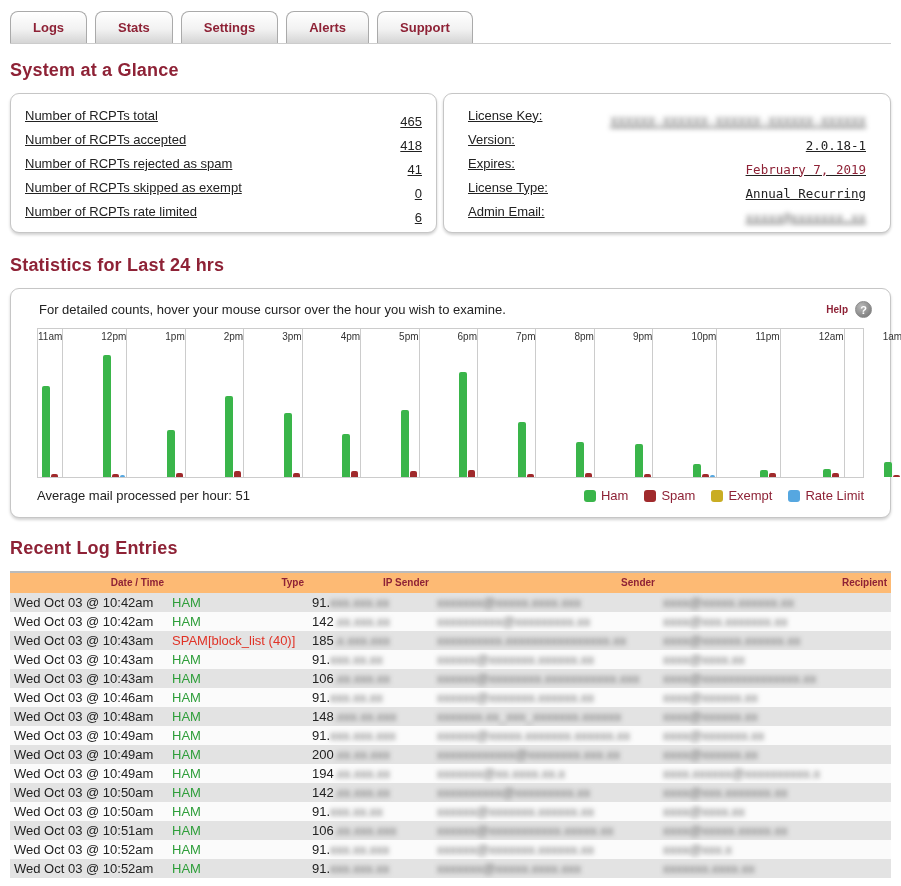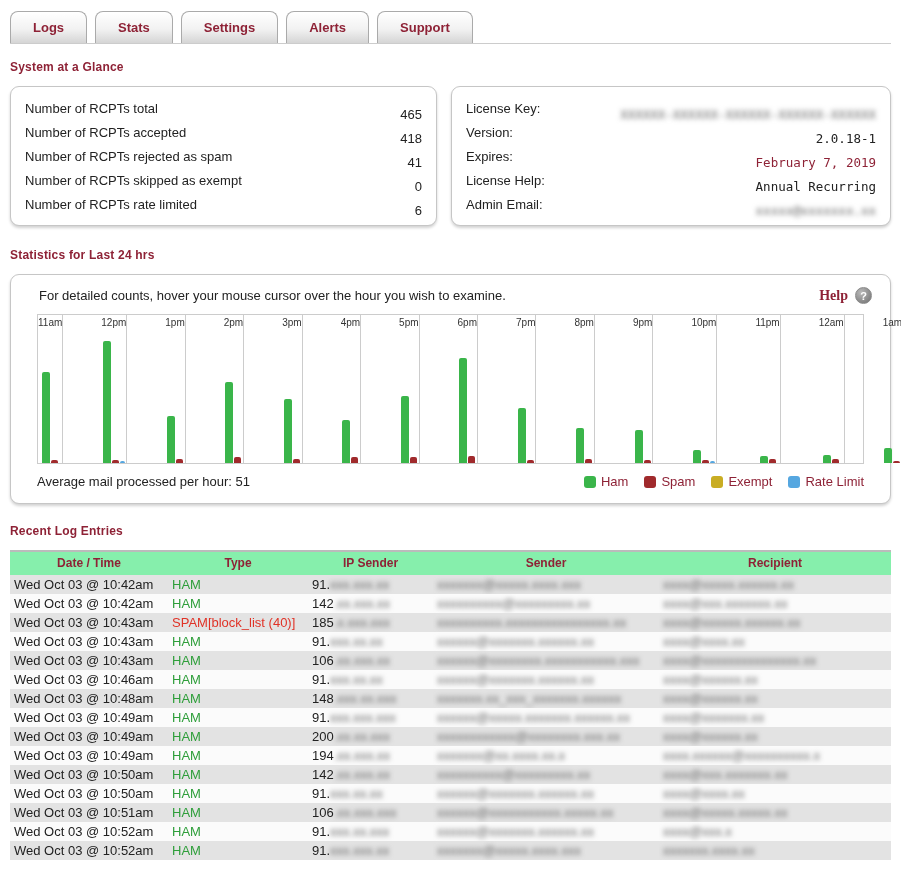--- a/index.html
+++ b/index.html
@@ -31,52 +31,52 @@
   .tab.active {
     background:#fff;
     padding: 10px 30px 11px 30px;
     margin-bottom:-1px;
     border-bottom:1px solid #fff;
     z-index:2;
   }
 
   
   h2.section {
-    color:#8e2236; font-size: 12px; font-weight: bold;
+    color:#8e2236; font-size: 18px; font-weight: bold;
     margin: 16px 0 12px 0; letter-spacing: .2px;
   }
 
   
   .panel {
     background:#fff;
     border:1px solid #c6c6c6; border-radius:9px;
     box-shadow: 0 2px 3px rgba(0,0,0,.18);
   }
-  .glance-row { display:flex; gap:14px; }
+  .glance-row { display:flex; gap:6px;text-decoration:underline; }
   .glance-panel { width: 427px; padding: 9px 14px; }
-  .license-panel { flex:1; padding: 9px 14px; }
+  .license-panel { flex:1; padding: 9px 24px; }
   .kv-row {
     display:flex; justify-content:space-between; align-items:center;
     font-size:13px; height:24px;
   }
   .kv-label { color:#222; }
   .kv-value { color:#222; text-align:right;margin-top:12px; }
   .mono { font-family:"DejaVu Sans Mono", monospace; font-size:12.5px; }
   .accent { color:#8e2236; }
 
   .blur { filter: blur(2.6px); color:#666; user-select:none; }
 
   
   .chart-panel { margin-top: 2px; padding: 10px 14px 14px 14px; }
   .chart-top {
     display:flex; justify-content:space-between; align-items:center;
     font-size:13px; margin: 2px 4px 10px 14px;
   }
   .help-wrap { display:flex; align-items:center; gap:7px; cursor:pointer; }
-  .help-label { color:#8e2236; font-weight:bold; font-size:14px;font-family:Liberation Serif, serif; }
+  .help-label { color:#8e2236; font-weight:bold; font-size:10px; }
   .help-icon {
     width:17px; height:17px; border-radius:50%;
     background: radial-gradient(circle at 35% 30%, #b9b9b9, #6f6f6f);
     color:#fff; font-size:11px; font-weight:bold;
     display:flex; align-items:center; justify-content:center;
     border:1px solid #8a8a8a;
   }
   .plot {
     display:flex;
     border:1px solid #ccc;
@@ -108,22 +108,22 @@
   .legend-swatch { width:12px; height:12px; border-radius:3px; }
   .legend-label { color:#8e2236; font-size:13px; }
 
   
   table.log {
     width:100%; border-collapse:collapse; font-size:13px;
     margin-top: 2px;
   }
   table.log thead tr { border-top:2px solid #bbb; }
   table.log th {
-    text-align:center; color:#8e2236; font-weight:bold;
-    padding: 4px 4px 5px 4px; background:#86efac; font-size:12px;
+    text-align:right; color:#8e2236; font-weight:bold;
+    padding: 4px 4px 5px 4px; background:#fdba74; font-size:10px;
   }
   table.log td { padding: 2px 4px; height:19px; white-space:nowrap; overflow:hidden; }
   table.log tbody tr:nth-child(odd)  { background:#e3e3e3; }
   table.log tbody tr:nth-child(even) { background:#fbfbfb; }
   td.type-ham  { color:#2e9e3a; }
   td.type-spam { color:#e03226; }
   .col-dt { width:158px; } .col-type { width:140px; } .col-ip { width:125px; }
   .col-sender { width:226px; } .col-recip { width:auto; }
 </style>
 </head>
@@ -171,21 +171,21 @@
         </div>
         <div class="kv-row">
           <span class="kv-label">Version:</span>
           <span class="kv-value mono">2.0.18-1</span>
         </div>
         <div class="kv-row">
           <span class="kv-label">Expires:</span>
           <span class="kv-value mono accent">February 7, 2019</span>
         </div>
         <div class="kv-row">
-          <span class="kv-label">License Help:</span>
+          <span class="kv-label">License Type:</span>
           <span class="kv-value mono">Annual Recurring</span>
         </div>
         <div class="kv-row">
           <span class="kv-label">Admin Email:</span>
           <span class="kv-value mono blur">xxxxx@xxxxxxx.xx</span>
         </div>
       </div>
   </div>
 
   <h2 class="section" style="margin-top:22px;">Statistics for Last 24 hrs</h2>

